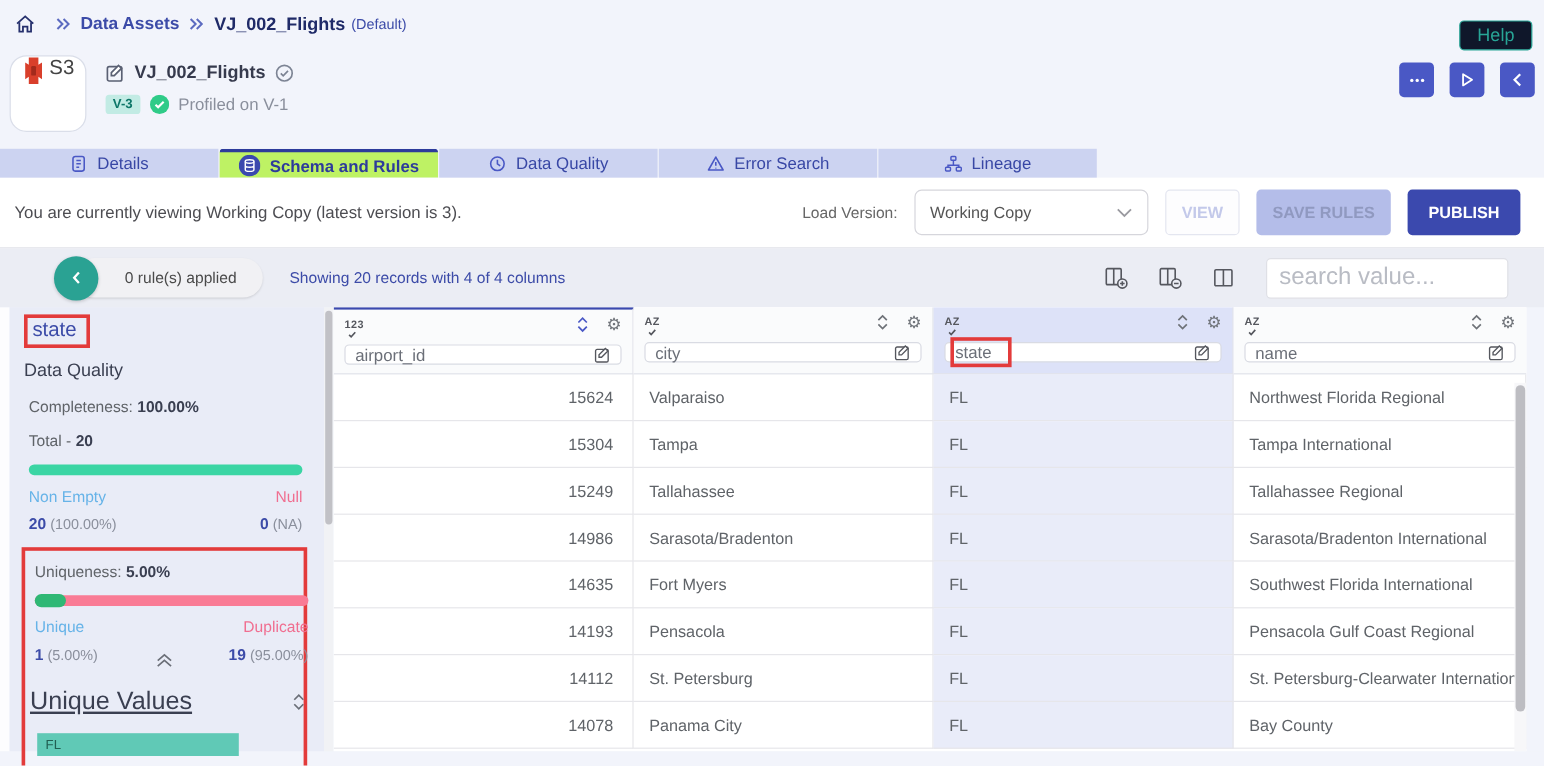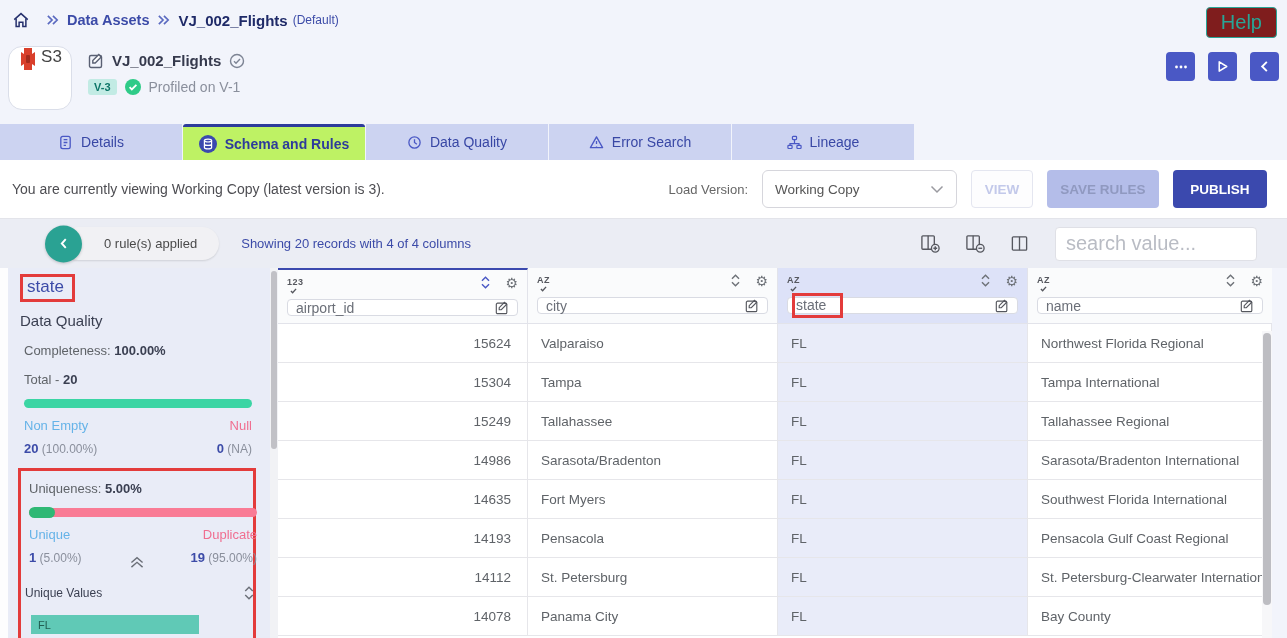--- a/index.html
+++ b/index.html
@@ -7,40 +7,40 @@
   body { font-family:"Liberation Sans", sans-serif; background:#f2f4fb; color:#3a3f51; position:relative; }
   svg { display:block; }
 
   
   .crumb-bar { height:40px; display:flex; align-items:center; padding:0 12px; position:relative; }
   .crumb-bar .home { color:#26306d; margin-right:8px; cursor:pointer; }
   .crumb-sep { color:#5b6ac0; margin:0 8px; }
   .crumb-link { color:#3c4ba8; font-size:14.5px; font-weight:bold; cursor:pointer; }
   .crumb-current { color:#1f2a68; font-size:15px; font-weight:bold; }
   .crumb-suffix { color:#3c4ba8; font-size:12px; margin-left:5px; }
-  .help-btn { position:absolute; right:10px; top:7px; border:1.5px solid #28a596; color:#28a596;
-              background:#7f1d1d; font-size:20px; padding:3px 14px; border-radius:4px; cursor:pointer; }
+  .help-btn { position:absolute; right:10px; top:17px; border:1.5px solid #28a596; color:#28a596;
+              background:#0f172a; font-size:15px; padding:3px 14px; border-radius:4px; cursor:pointer; }
 
   
   .asset-header { height:84px; display:flex; align-items:flex-start; padding:6px 8px 0 8px; position:relative; }
   .src-card { width:64px; height:64px; background:#fff; border:1px solid #dadee9; border-radius:14px;
               display:flex; align-items:flex-start; justify-content:center; gap:3px; }
   .src-card .src-label { font-size:17px; color:#444; }
   .asset-meta { margin-left:16px; padding-top:6px; }
   .asset-title-row { display:flex; align-items:center; gap:8px; }
   .asset-title { font-size:15px; font-weight:bold; color:#363a4d; }
   .asset-sub-row { display:flex; align-items:center; gap:8px; margin-top:10px; }
   .v-badge { background:#c2ebe4; color:#0d7668; font-size:11px; font-weight:bold; padding:2px 6px; border-radius:3px; }
   .profiled-txt { color:#8a8f9c; font-size:14px; }
   .hdr-actions { position:absolute; right:8px; top:12px; display:flex; gap:13px; }
   .sq-btn { width:29px; height:29px; background:#4a58c5; border-radius:4px; color:#fff;
             display:flex; align-items:center; justify-content:center; cursor:pointer; }
 
   
-  .tabs { height:36px; display:flex; }
+  .tabs { height:24px; display:flex; }
   .tab { width:182px; display:flex; align-items:center; justify-content:center; gap:8px;
          background:#ccd3f1; color:#3847a5; font-size:14px; cursor:pointer; margin-right:1px; }
   .tab.active { background:#bef264; color:#2d3b9b; font-weight:bold; border-top:3px solid #2d3b9b;
                 border-radius:3px 3px 0 0; }
   .tab .ticon { color:#4a58c5; }
 
   
   .version-bar { height:59px; background:#fff; border-bottom:1px solid #e3e4ea; display:flex;
                  align-items:center; padding:0 20px 0 12px; }
   .vb-msg { font-size:14px; color:#4d4d52; }
@@ -85,21 +85,21 @@
   .bar.mint { background:#3bd5a4; }
   .bar.pinktrack { background:#f97b95; }
   .bar .greenseg { position:absolute; left:0; top:-1px; height:11px; width:26px; background:#2fb875;
                    border-radius:6px; }
   .lbl-row { display:flex; justify-content:space-between; margin:10px 0 0 6px; width:228px; font-size:13px; }
   .lbl-blue { color:#66b3e8; } .lbl-pink { color:#f06e90; }
   .val-row { display:flex; justify-content:space-between; margin:8px 0 0 6px; width:228px; font-size:12px; color:#8a8f9c; }
   .val-row b { color:#3c4ba8; font-size:13px; }
   .uniq-box { border:3px solid #e33b3b; margin:12px 0 0 0; padding:2px 8px 12px 2px; position:relative; }
   .collapse-chip { position:absolute; left:50%; top:85px; transform:translateX(-50%); color:#6b6f78; cursor:pointer; }
-  .uv-head { display:flex; align-items:center; margin:20px 0 0 2px; font-size:12px; color:#3a3f51; width:232px; }
+  .uv-head { display:flex; align-items:center; margin:20px 0 0 2px; font-size:21px; color:#3a3f51; width:232px;text-decoration:underline; }
   .uv-sort { margin-left:auto; color:#6b6f78; cursor:pointer; }
   .uv-bar { margin:14px 0 0 8px; width:168px; height:19px; background:#60c9b6; color:#215f52;
             font-size:11px; display:flex; align-items:center; padding-left:7px; }
 
   
   .lscroll { width:8px; background:#f1f2f5; position:relative; }
   .lscroll .thumb { position:absolute; top:3px; left:1px; width:6px; height:178px; background:#c1c1c6; border-radius:3px; cursor:pointer; }
   .table-wrap { flex:1; background:#fff; position:relative; overflow:hidden; }
   .thead { display:grid; grid-template-columns:250px 250px 250px 1fr; }
   .hcell { background:#fafbfc; border-right:1px solid #e2e3ea; border-bottom:1px solid #e2e3ea; padding:5px 9px 7px 9px; }

